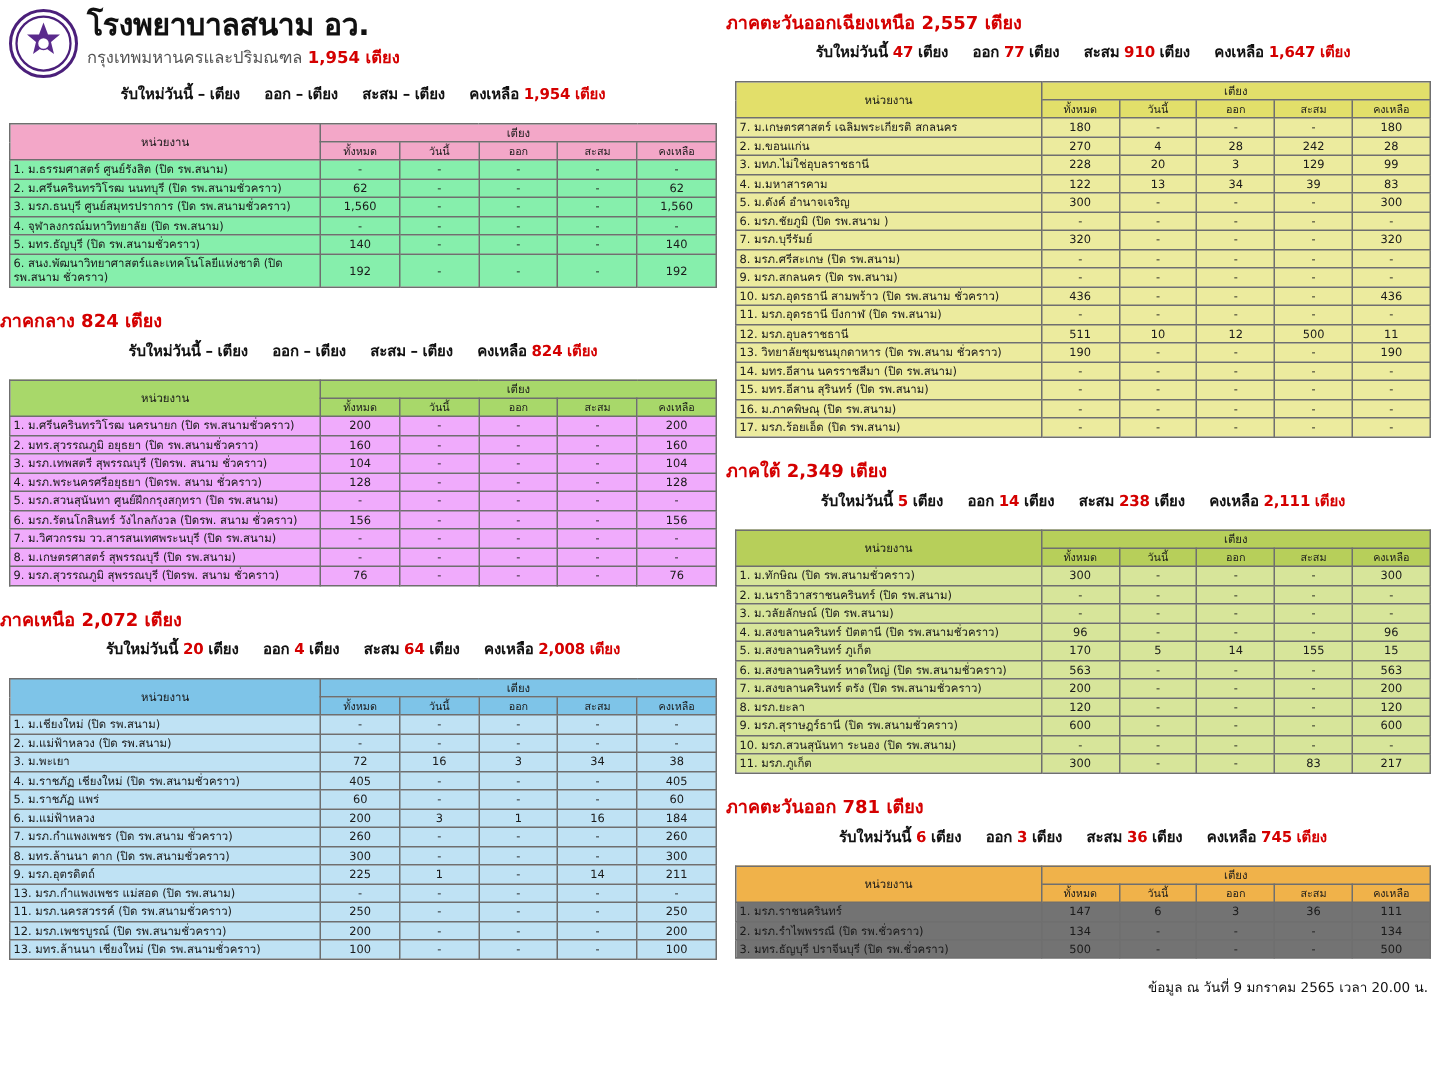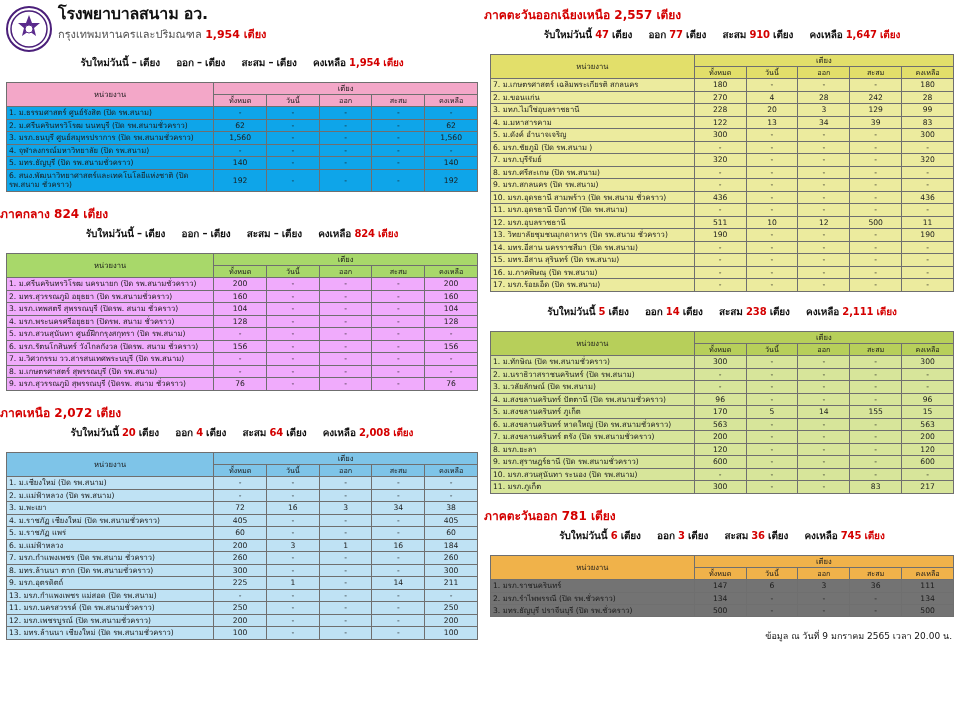--- a/index.html
+++ b/index.html
@@ -21,21 +21,21 @@
   .header { display: flex; align-items: flex-start; padding: 4px 6px 0 6px; }
   .logo {
     width: 46px; height: 46px; border-radius: 50%;
     background: #ffffff; border: 2px solid #4b1f7a;
     display: flex; align-items: center; justify-content: center;
     flex: 0 0 auto; margin-top: 2px; margin-right: 6px;
   }
   .logo svg { display: block; }
   .header-texts { padding-top: 2px; }
   .main-title {
-    font-size: 16px; font-weight: bold; color: #111;
+    font-size: 20px; font-weight: bold; color: #111;
     line-height: 1.05; letter-spacing: -0.2px;
   }
   .sub-title { font-size: 11px; color: #555; margin-top: 2px; }
   .sub-title .num { color: #d40000; font-weight: bold; }
 
   
   .summary {
     text-align: center; font-size: 10px; margin: 3px 0 2px 0;
     letter-spacing: -0.1px;
   }
@@ -64,21 +64,21 @@
     vertical-align: middle;
   }
   th { text-align: center; font-weight: normal; }
   td.name { text-align: left; }
   td.num { text-align: center; }
   .th-unit { width: 44%; }
   .th-sub { font-size: 7.2px; }
 
   
   .t-pink th { background: #f3a7c8; }
-  .t-pink td { background: #0ea5e9; }
+  .t-pink td { background: #86efac; }
   .t-green th { background: #a8d86a; }
   .t-green td { background: #f0abfc; }
   .t-blue th { background: #7ec4e8; }
   .t-blue td { background: #bfe2f4; }
   .t-yellow th { background: #e2df6a; }
   .t-yellow td { background: #eceb9e; }
   .t-olive th { background: #b7cf5a; }
   .t-olive td { background: #d7e59a; }
   .t-orange th { background: #f0b24a; }
   .t-orange td { background: #737373; }
@@ -614,20 +614,21 @@
             <td class="name">17. มรภ.ร้อยเอ็ด  (ปิด รพ.สนาม)</td>
             <td class="num">-</td>
             <td class="num">-</td>
             <td class="num">-</td>
             <td class="num">-</td>
             <td class="num">-</td>
           </tr>
         </tbody>
     </table>
 
+    <div class="region-title">ภาคใต้  2,349 เตียง</div>
     <div class="summary">
       <span class="lbl">รับใหม่วันนี้</span>
       <span class="red">5</span>
       <span class="lbl">เตียง</span>
       <span class="sep"></span>
       <span class="lbl">ออก</span>
       <span class="red">14</span>
       <span class="lbl">เตียง</span>
       <span class="sep"></span>
       <span class="lbl">สะสม</span>

